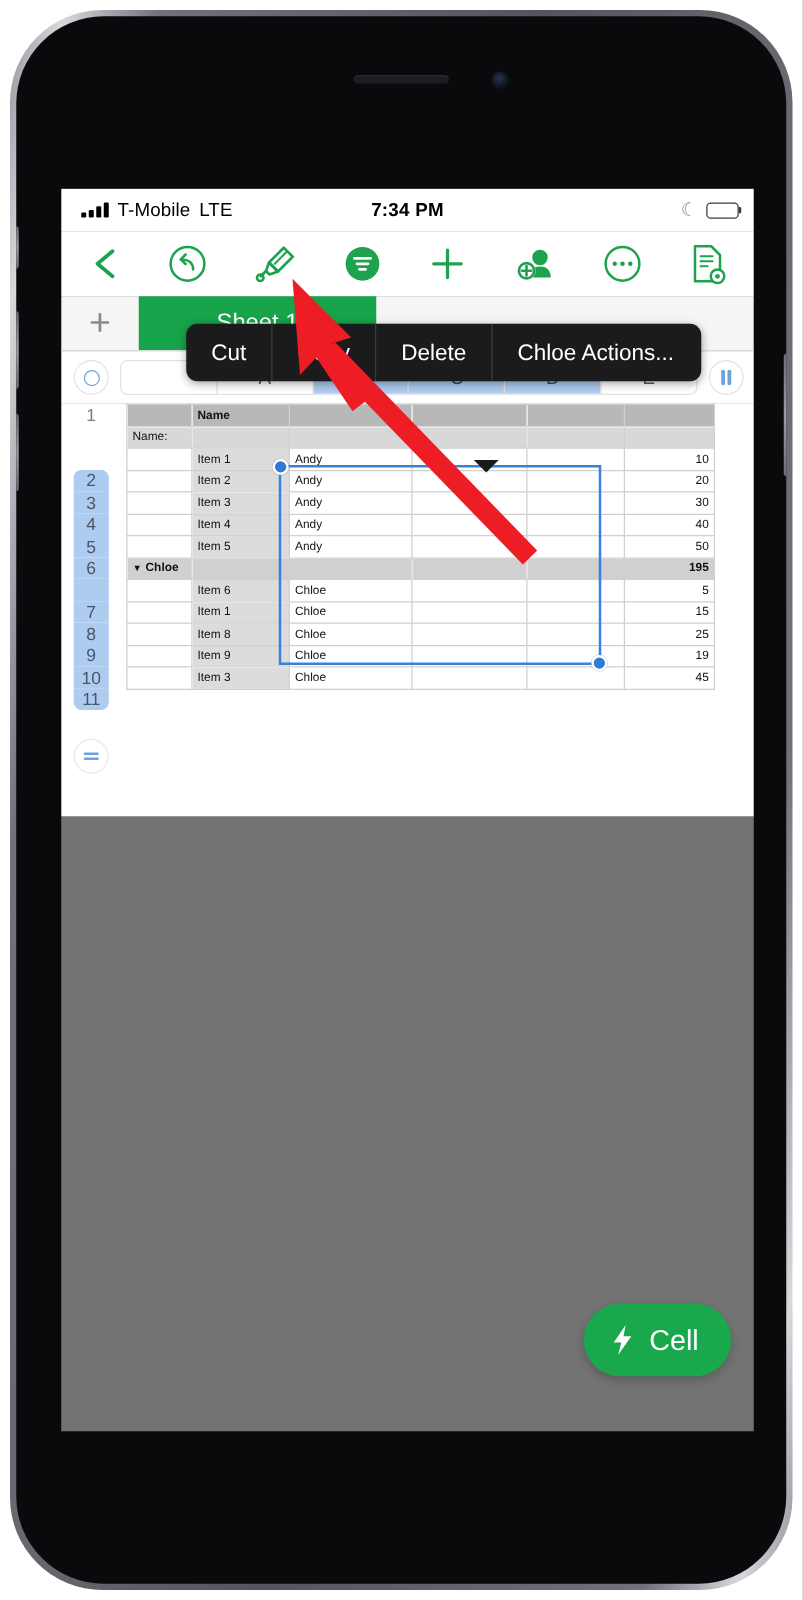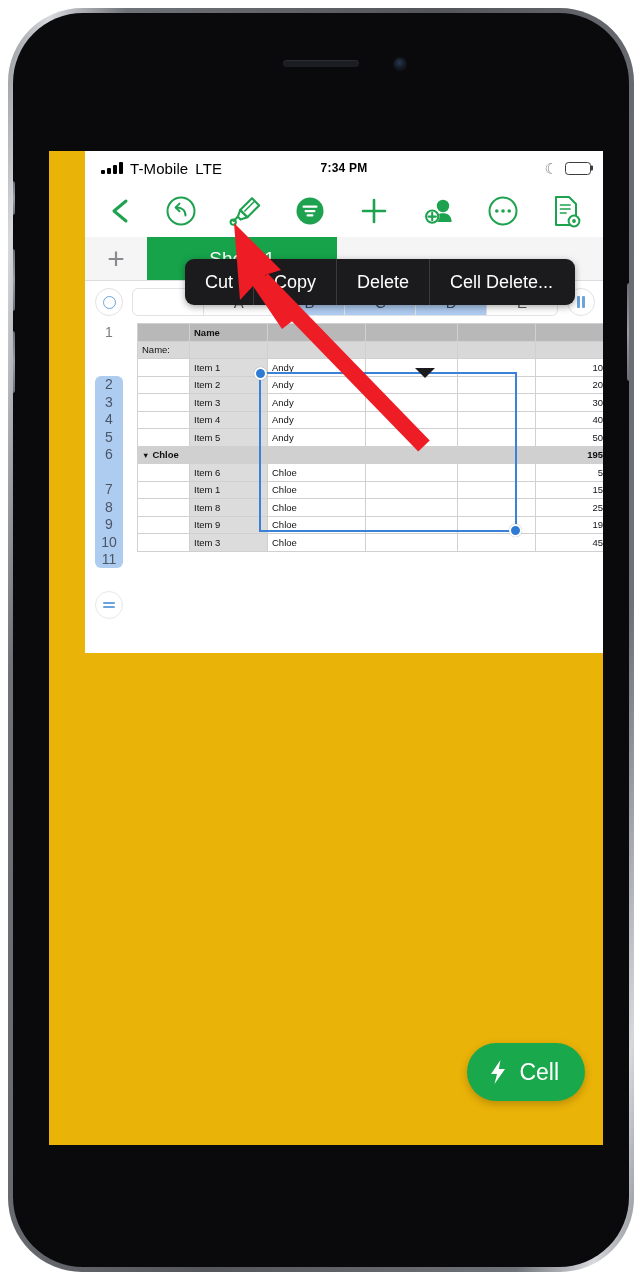--- a/index.html
+++ b/index.html
@@ -46,40 +46,39 @@
     width: 12px; height: 12px; border-radius: 50%;
     background: radial-gradient(circle at 45% 40%, #27364f 0%, #141a26 55%, #07090d 100%);
     box-shadow: 0 0 0 1px #15171c;
   }
 
   
   #screen {
     position: absolute;
     left: 36px; top: 138px;
     width: 554px; height: 994px;
-    background: #eab308;
+    background: #737373;
     overflow: hidden;
-    padding-left: 36px;
   }
 
   
   #status-bar {
     height: 34px; position: relative;
     background: #fff;
     display: flex; align-items: center;
   }
   #status-left { position: absolute; left: 16px; display: flex; align-items: center; gap: 7px; }
   .signal-bars { display: flex; align-items: flex-end; gap: 2px; height: 12px; }
   .signal-bars i { display: block; width: 4px; background: #000; border-radius: 1px; }
   .signal-bars i:nth-child(1){height:4px;} .signal-bars i:nth-child(2){height:6.5px;}
   .signal-bars i:nth-child(3){height:9px;} .signal-bars i:nth-child(4){height:12px;}
   #carrier-label, #network-label { font-size: 15px; color: #000; letter-spacing: .1px; }
   #status-time {
     position: absolute; left: 50%; transform: translateX(-50%);
-    font-size: 12px; font-weight: bold; color: #000; letter-spacing: .2px;
+    font-size: 15px; font-weight: bold; color: #000; letter-spacing: .2px;
   }
   #status-right { position: absolute; right: 12px; display: flex; align-items: center; gap: 7px; }
   #moon-icon { color: #8e8e93; font-size: 15px; line-height: 1; }
   #battery-shell {
     width: 26px; height: 13px; border: 1.4px solid #3c3c3c;
     border-radius: 3.5px; padding: 1.5px; position: relative;
   }
   #battery-fill { height: 100%; width: 58%; background: #000; border-radius: 1.5px; }
   #battery-cap {
     position: absolute; right: -3.4px; top: 50%; transform: translateY(-50%);
@@ -523,21 +522,21 @@
 
         <div id="selection-rect">
           <span class="sel-handle" id="handle-tl"></span>
           <span class="sel-handle" id="handle-br"></span>
         </div>
 
         <div id="context-menu">
           <div class="menu-item">Cut</div>
           <div class="menu-item">Copy</div>
           <div class="menu-item">Delete</div>
-          <div class="menu-item">Cell Delete...</div>
+          <div class="menu-item">Chloe Actions...</div>
         </div>
         <div id="menu-pointer"></div>
       </div>
 
       <div id="cell-fab">
         <svg width="22" height="28" viewBox="0 0 22 28">
           <polygon points="13.5,2 4,16 10,16 7.5,26 18,11 11.8,11" fill="#ffffff"></polygon>
         </svg>
         <span class="lbl">Cell</span>
       </div>

